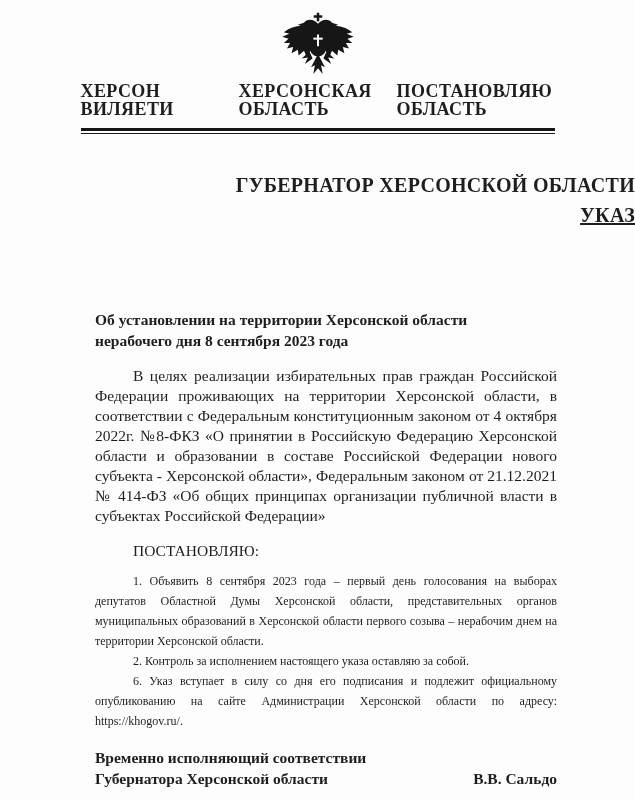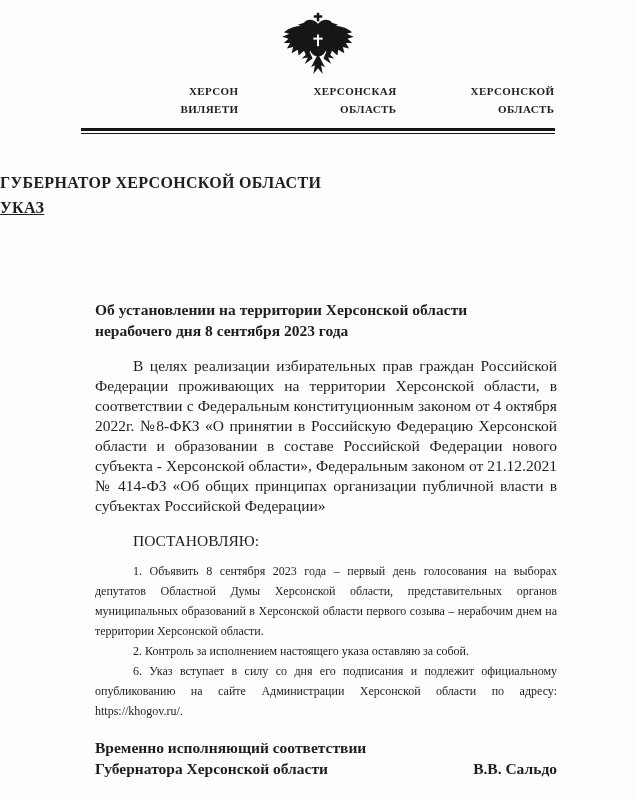--- a/index.html
+++ b/index.html
@@ -24,40 +24,41 @@
     height: 66px;
     margin: 0 auto;
   }
   .letterhead-row {
     width: 474px;
     margin: 4px auto 0;
     display: flex;
   }
   .lh-col {
     flex: 1;
-    text-align: right;
+    text-align: left;
     font-weight: bold;
-    font-size: 11px;
+    font-size: 18px;
     line-height: 18px;
     letter-spacing: 0.4px;
   }
   .double-rule {
     width: 474px;
     margin: 10px auto 0;
     height: 2px;
     border-top: 3px solid #161616;
     border-bottom: 1.5px solid #161616;
   }
   
   .title-block {
     margin-top: 40px;
-    text-align: left;
+    text-align: right;
     font-weight: bold;
-    font-size: 16px;
+    font-size: 20px;
     letter-spacing: 0.3px;
+    margin-left: 33px;
   }
   .title-line2 {
     margin-top: 7px;
     text-decoration: underline;
   }
   
   .subject {
     margin: 82px 78px 0 95px;
     font-weight: bold;
     font-size: 15.5px;
@@ -138,21 +139,21 @@
   <div class="letterhead-row">
     <div class="lh-col">
       <div>ХЕРСОН</div>
       <div>ВИЛЯЕТИ</div>
     </div>
     <div class="lh-col">
       <div>ХЕРСОНСКАЯ</div>
       <div>ОБЛАСТЬ</div>
     </div>
     <div class="lh-col">
-      <div>ХЕРСОНСКОЙ</div>
+      <div>ПОСТАНОВЛЯЮ</div>
       <div>ОБЛАСТЬ</div>
     </div>
   </div>
 
   <div class="double-rule"></div>
 
   <div class="title-block">
     <div>ГУБЕРНАТОР ХЕРСОНСКОЙ ОБЛАСТИ</div>
     <div class="title-line2">УКАЗ</div>
   </div>

